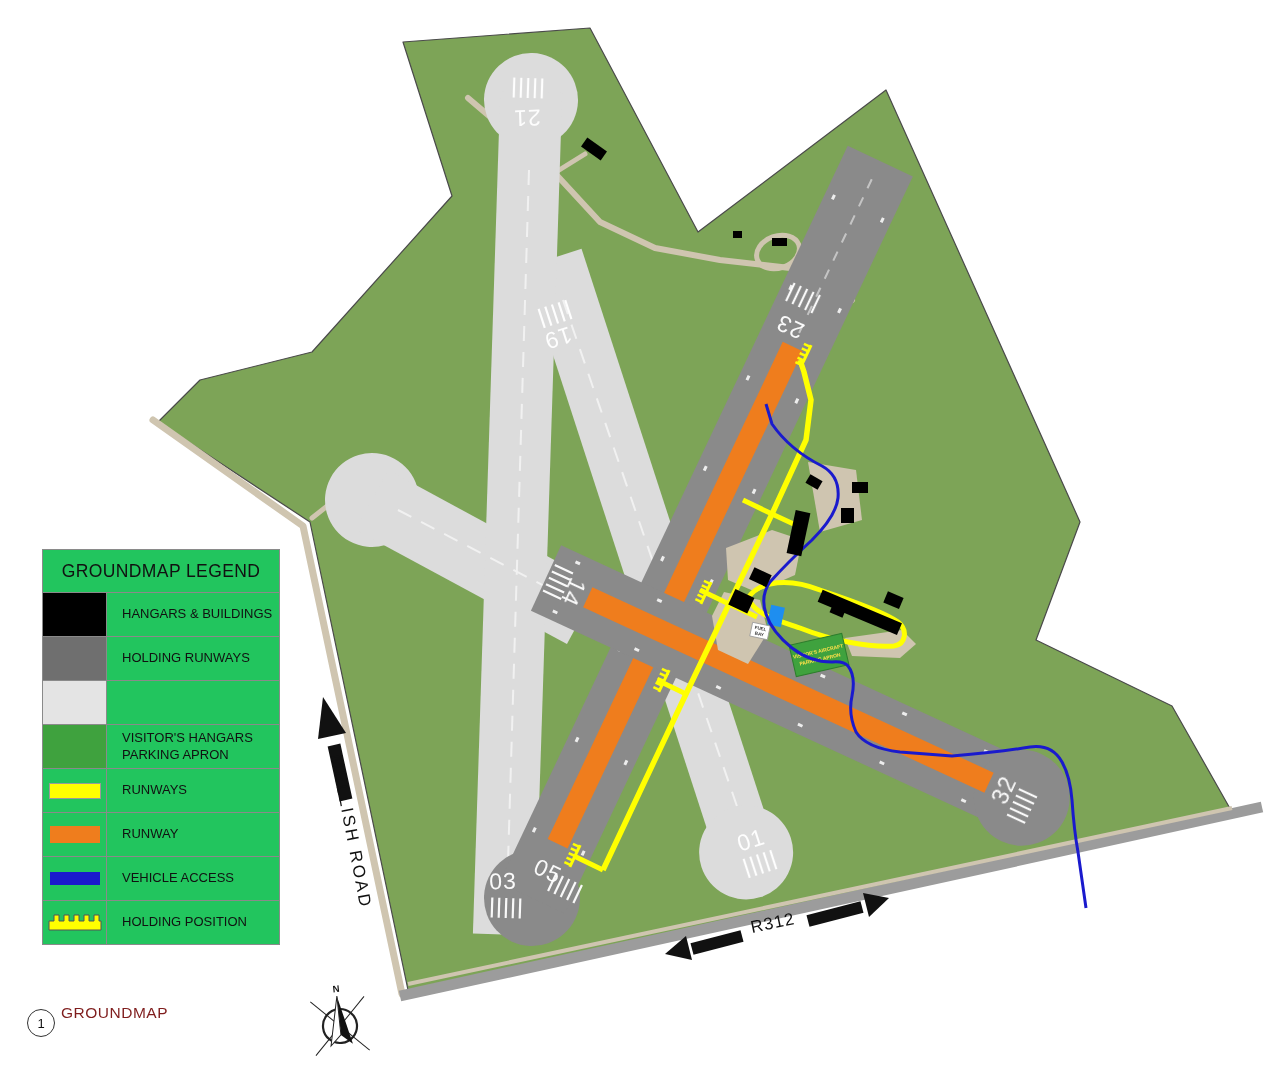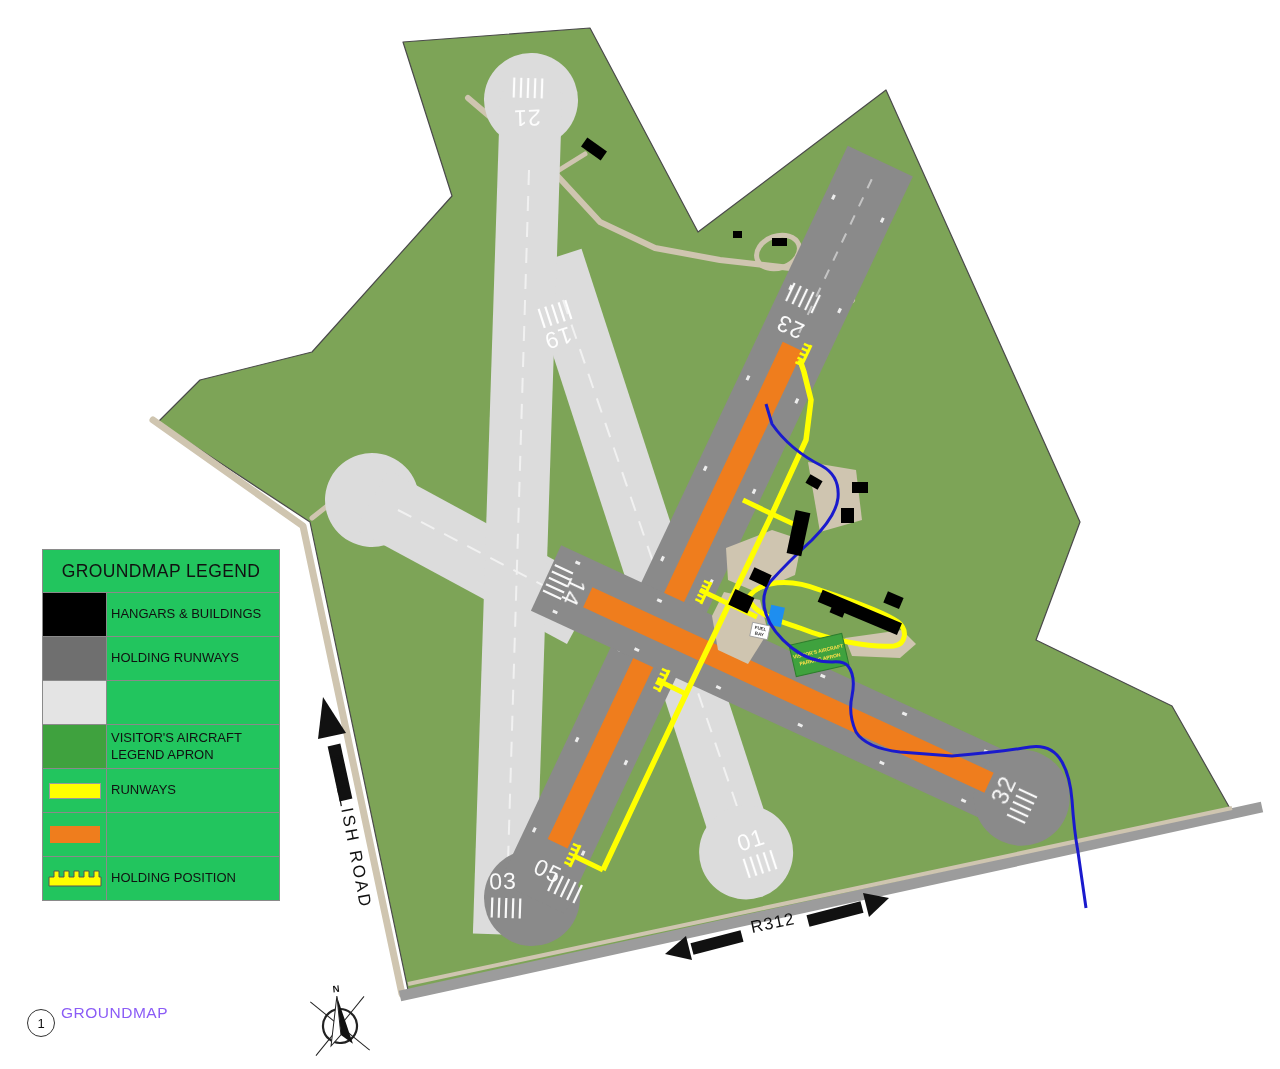--- a/index.html
+++ b/index.html
@@ -23,27 +23,27 @@
   .fillsw{position:absolute;inset:0;}
   .sw-hangars{background:#000000;}
   .sw-active{background:#6f6f6f;}
   .sw-nonactive{background:#e4e4e4;}
   .sw-visitor{background:#3fa23e;}
   .sw-fuel{background:#1e8ef0;}
   .bar{display:block;}
   .bar-taxiway{width:50px;height:14px;background:#ffff00;border:1px solid #9a9a9a;}
   .bar-runway{width:50px;height:17px;background:#ef7d1d;}
   .bar-vehicle{width:50px;height:13px;background:#1a1acd;}
-  .llabel{flex:1;display:flex;align-items:center;padding-left:4px;padding-right:4px;
+  .llabel{flex:1;display:flex;align-items:center;padding-left:15px;padding-right:4px;
           font-size:13px;line-height:1.25;color:#111;}
   
   .caption-circle{position:absolute;left:27px;top:1009px;width:26px;height:26px;border:1.4px solid #333;
         border-radius:50%;display:flex;align-items:center;justify-content:center;
         font-size:13px;color:#111;background:#fff;z-index:5;}
-  .caption-label{position:absolute;left:61px;top:1004px;font-size:15.5px;letter-spacing:.5px;color:#8b5cf6;z-index:5;}
+  .caption-label{position:absolute;left:61px;top:1004px;font-size:15.5px;letter-spacing:.5px;color:#7f1d1d;z-index:5;}
 </style>
 </head>
 <body>
 
 <div id="stage">
 
 <svg id="mapsvg" width="1280" height="1069" viewBox="0 0 1280 1069">
 
   <polygon points="403,42 590,28 698,232 886,90 1080,522 1036,640 1172,706 1232,812 408,990 310,522 158,422 200,380 312,352 452,196" fill="#7da457" stroke="#4a4a4a" stroke-width="1.2" stroke-linejoin="round"></polygon>
 
@@ -304,32 +304,39 @@
   </div>
   <div class="lrow">
     <div class="lswatch">
           <div class="fillsw sw-nonactive"></div>
         </div>
   </div>
   <div class="lrow">
     <div class="lswatch">
           <div class="fillsw sw-visitor"></div>
         </div>
-    <div class="llabel">VISITOR'S AIRCRAFT LEGEND APRON</div>
+    <div class="llabel">VISITOR'S HANGARS PARKING APRON</div>
   </div>
   <div class="lrow">
     <div class="lswatch">
           <span class="bar bar-taxiway"></span>
         </div>
     <div class="llabel">RUNWAYS</div>
   </div>
   <div class="lrow">
     <div class="lswatch">
           <span class="bar bar-runway"></span>
         </div>
+    <div class="llabel">RUNWAY</div>
+  </div>
+  <div class="lrow">
+    <div class="lswatch">
+          <span class="bar bar-vehicle"></span>
+        </div>
+    <div class="llabel">VEHICLE ACCESS</div>
   </div>
   <div class="lrow">
     <div class="lswatch">
       <svg width="56" height="21">
         <path d="M2,18 L2,9 L7,9 L7,3 L12,3 L12,9 L17,9 L17,3 L22,3 L22,9 L27,9 L27,3 L32,3 L32,9 L37,9 L37,3 L42,3 L42,9 L47,9 L47,3 L52,3 L52,9 L54,9 L54,18 Z" fill="#ffff00" stroke="#555" stroke-width="1"></path>
       </svg>
     </div>
     <div class="llabel">HOLDING POSITION</div>
   </div>
 </div>

